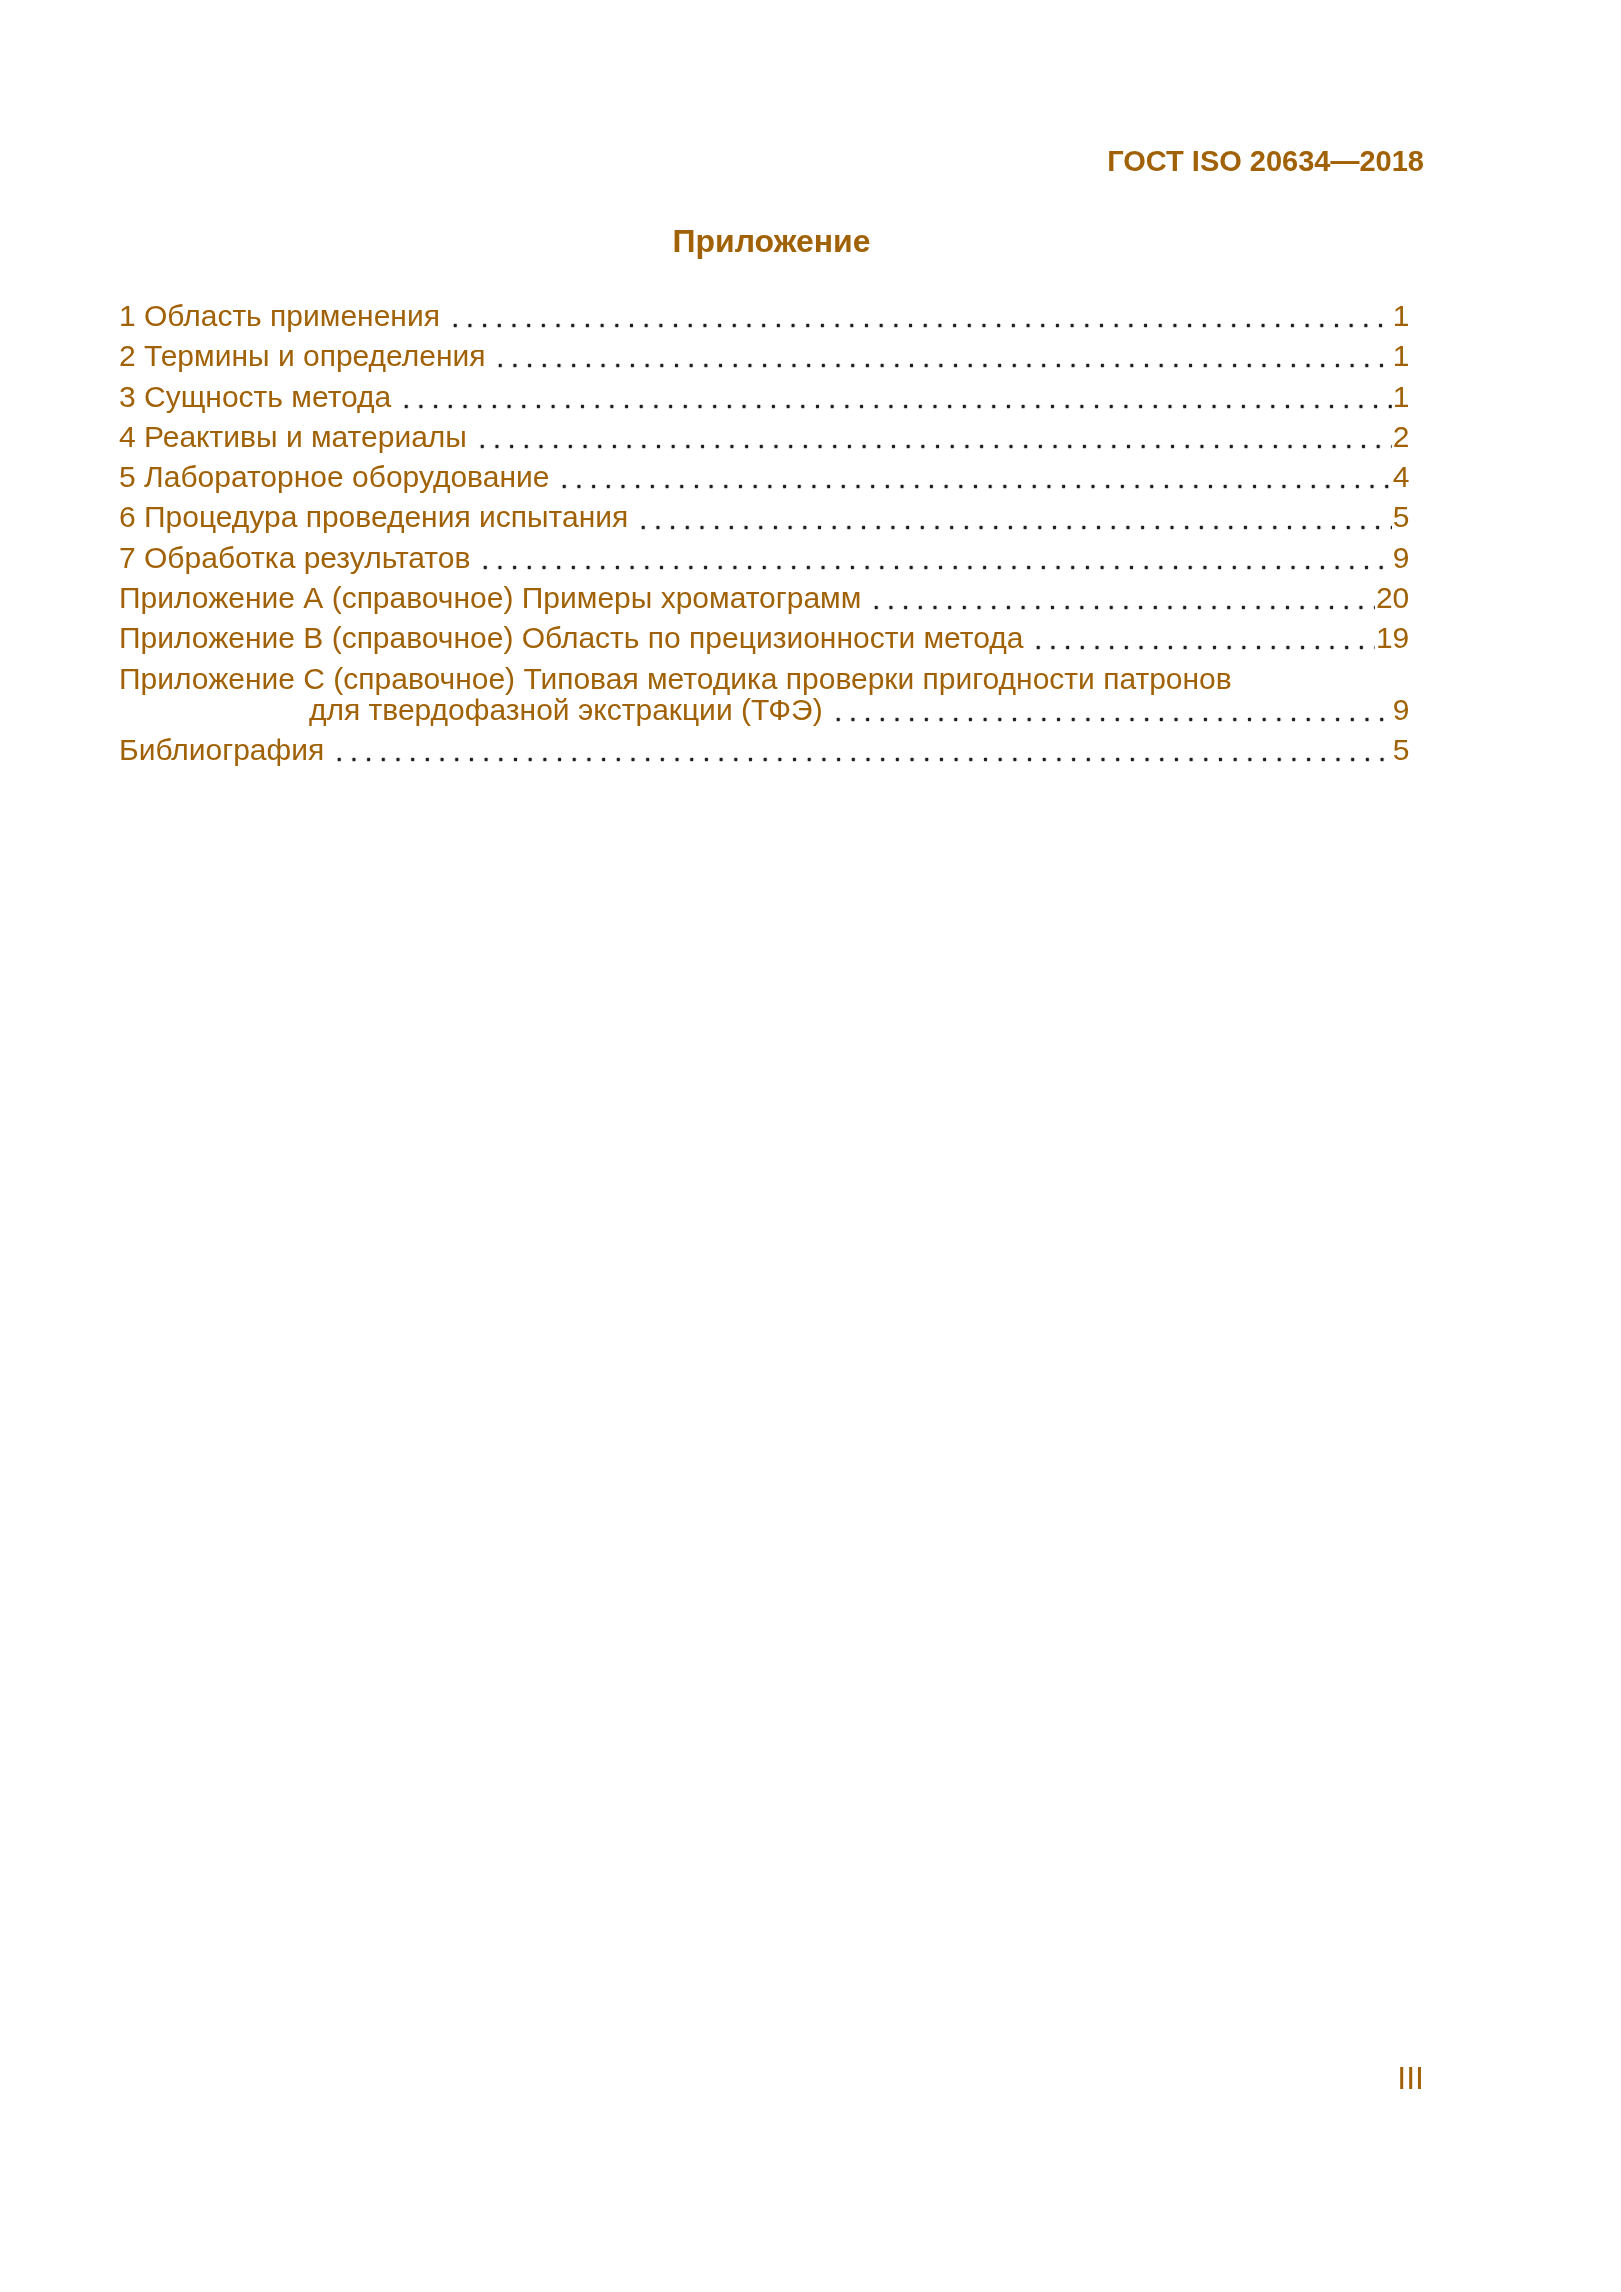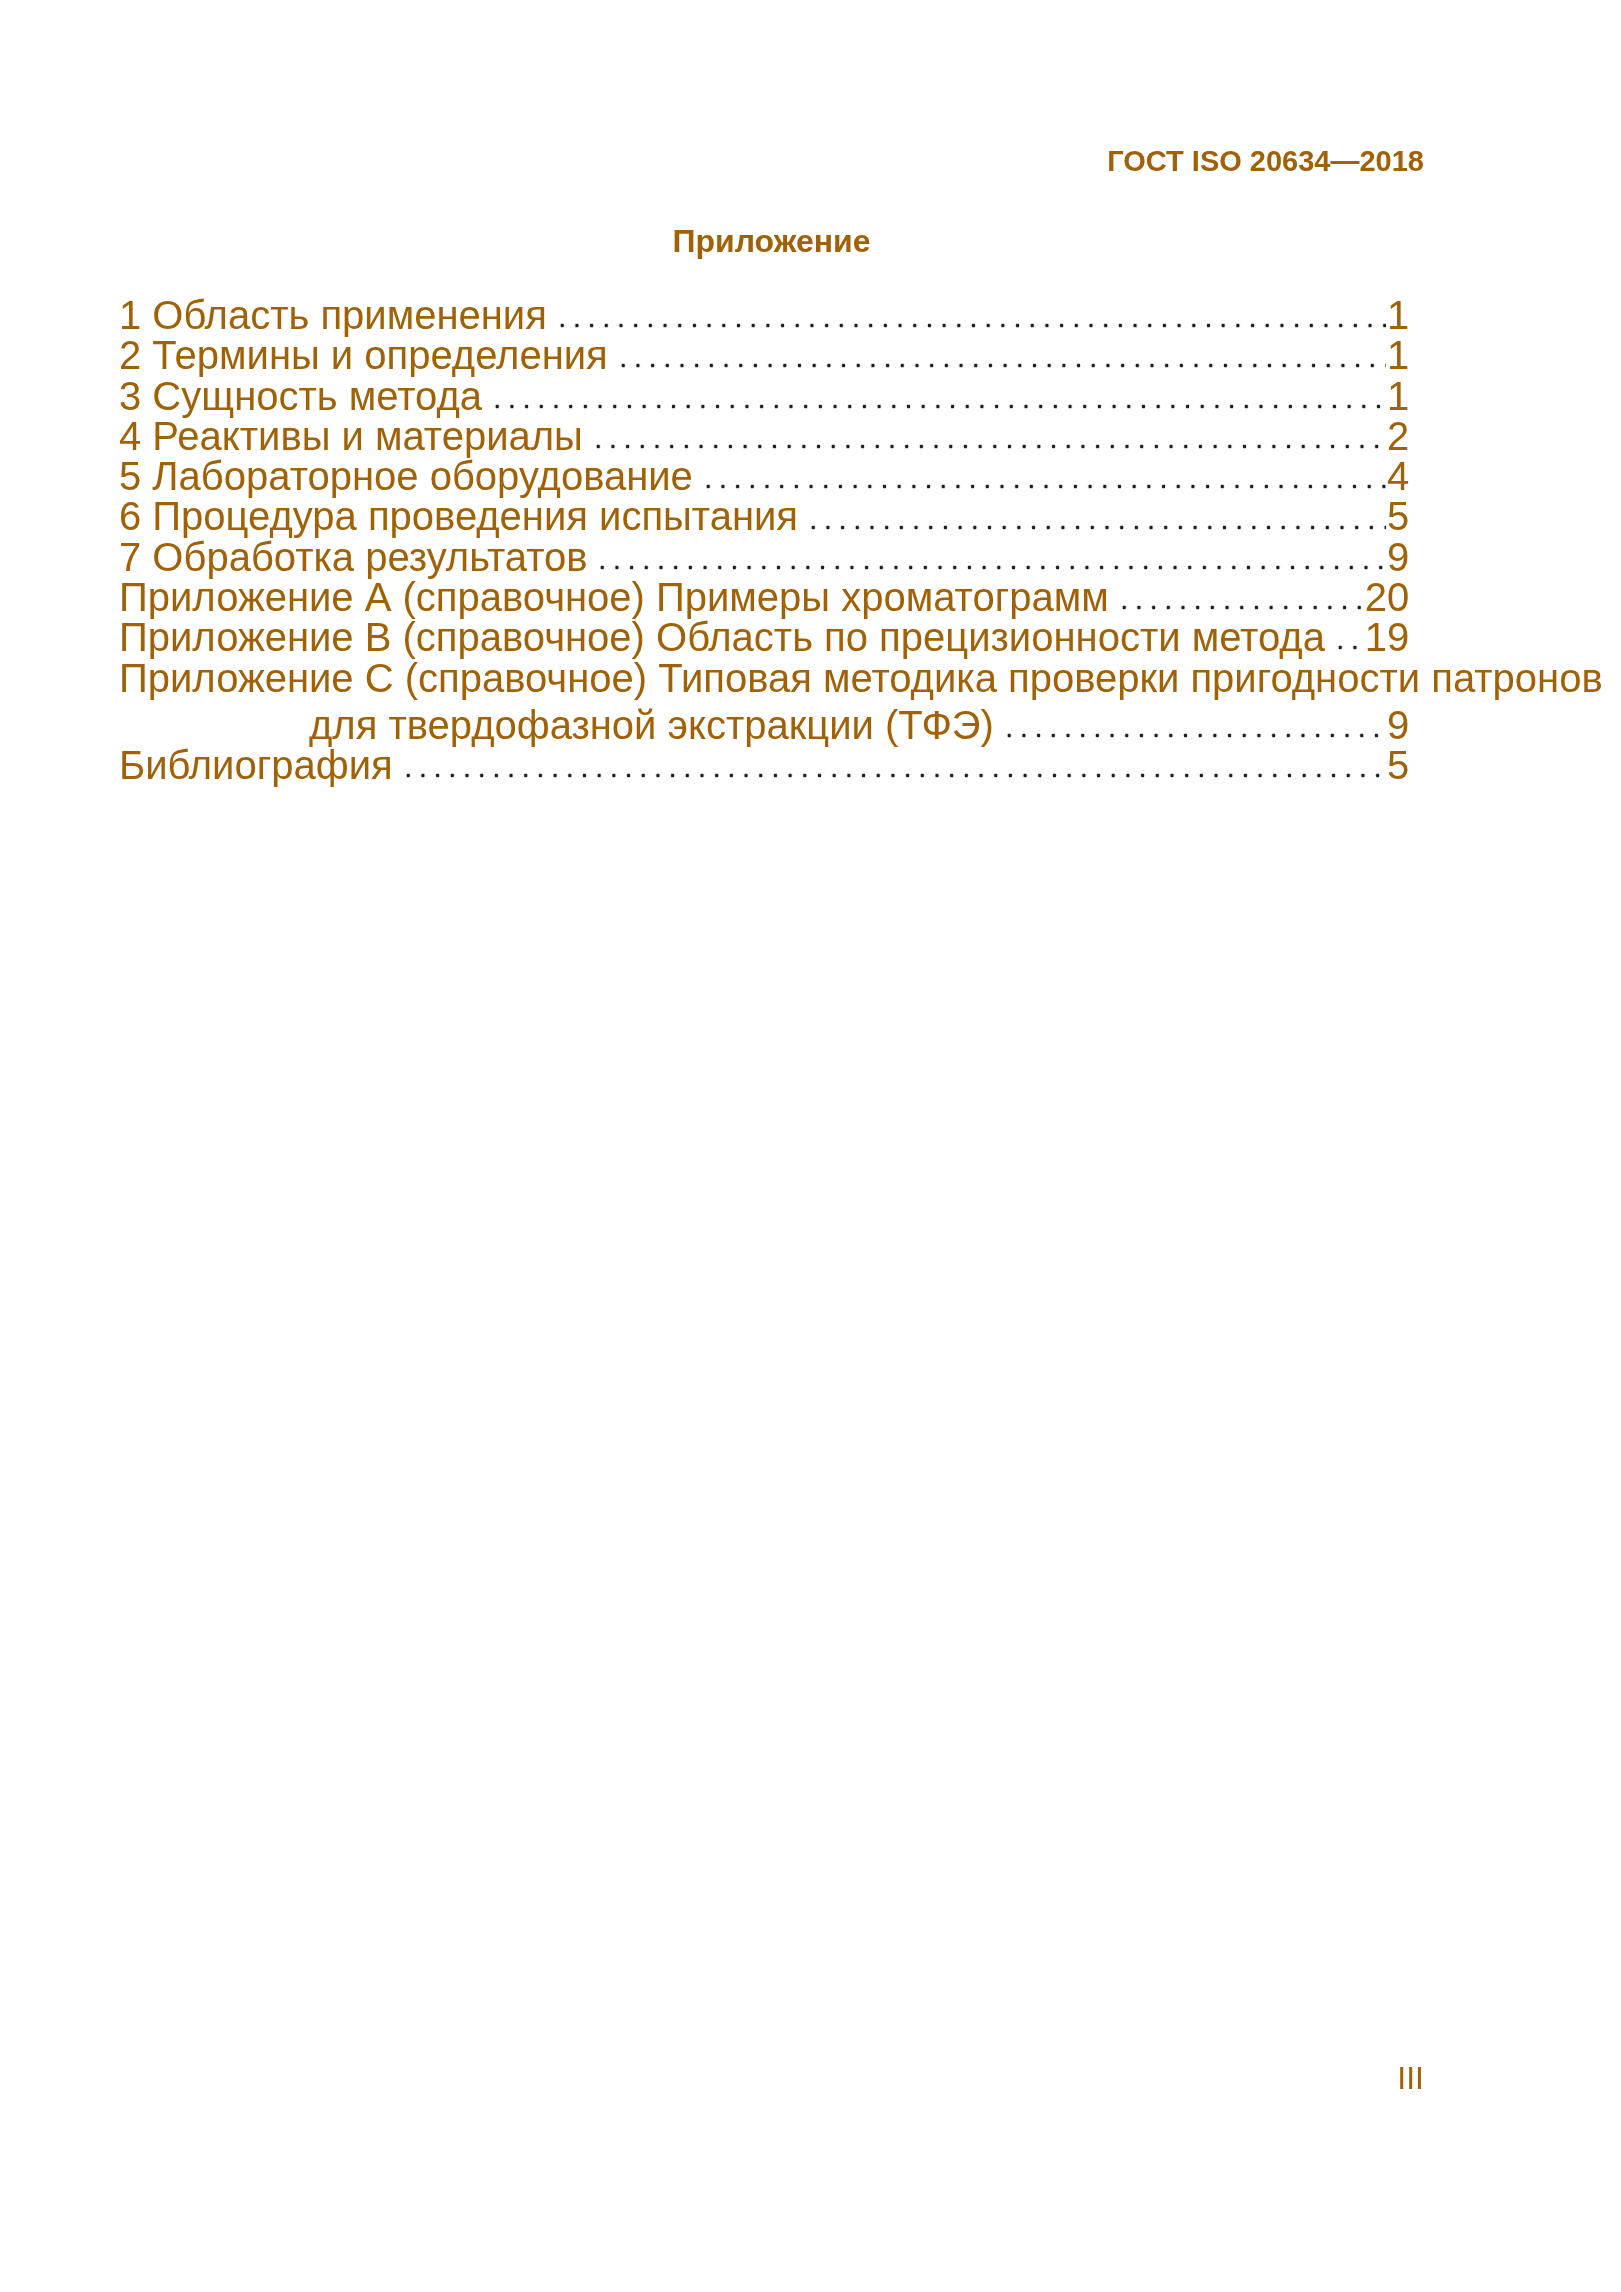--- a/index.html
+++ b/index.html
@@ -36,21 +36,21 @@
     font-size: 32px;
     line-height: 33px;
     font-weight: bold;
   }
   .toc {
     position: absolute;
     top: 300px;
     left: 119px;
     right: 197px;
     padding-right: 14.7px;
-    font-size: 40px;
+    font-size: 30px;
     line-height: 31px;
     font-weight: normal;
   }
   .toc-entry {
     margin: 0 0 9.3px 0;
   }
   .toc-row {
     display: flex;
     align-items: stretch;
   }
@@ -66,21 +66,20 @@
     background-size: 14.7px 6.9px;
     background-repeat: repeat-x;
     background-position: left 3.9px bottom 2px;
   }
   .toc-page {
     white-space: nowrap;
     flex: 0 0 auto;
   }
   .toc-cont {
     padding-left: 190px;
-    margin-top: 16px;
   }
   .folio {
     position: absolute;
     top: 2064px;
     right: 197px;
     font-size: 32px;
     line-height: 29px;
     text-align: right;
   }
 </style>

